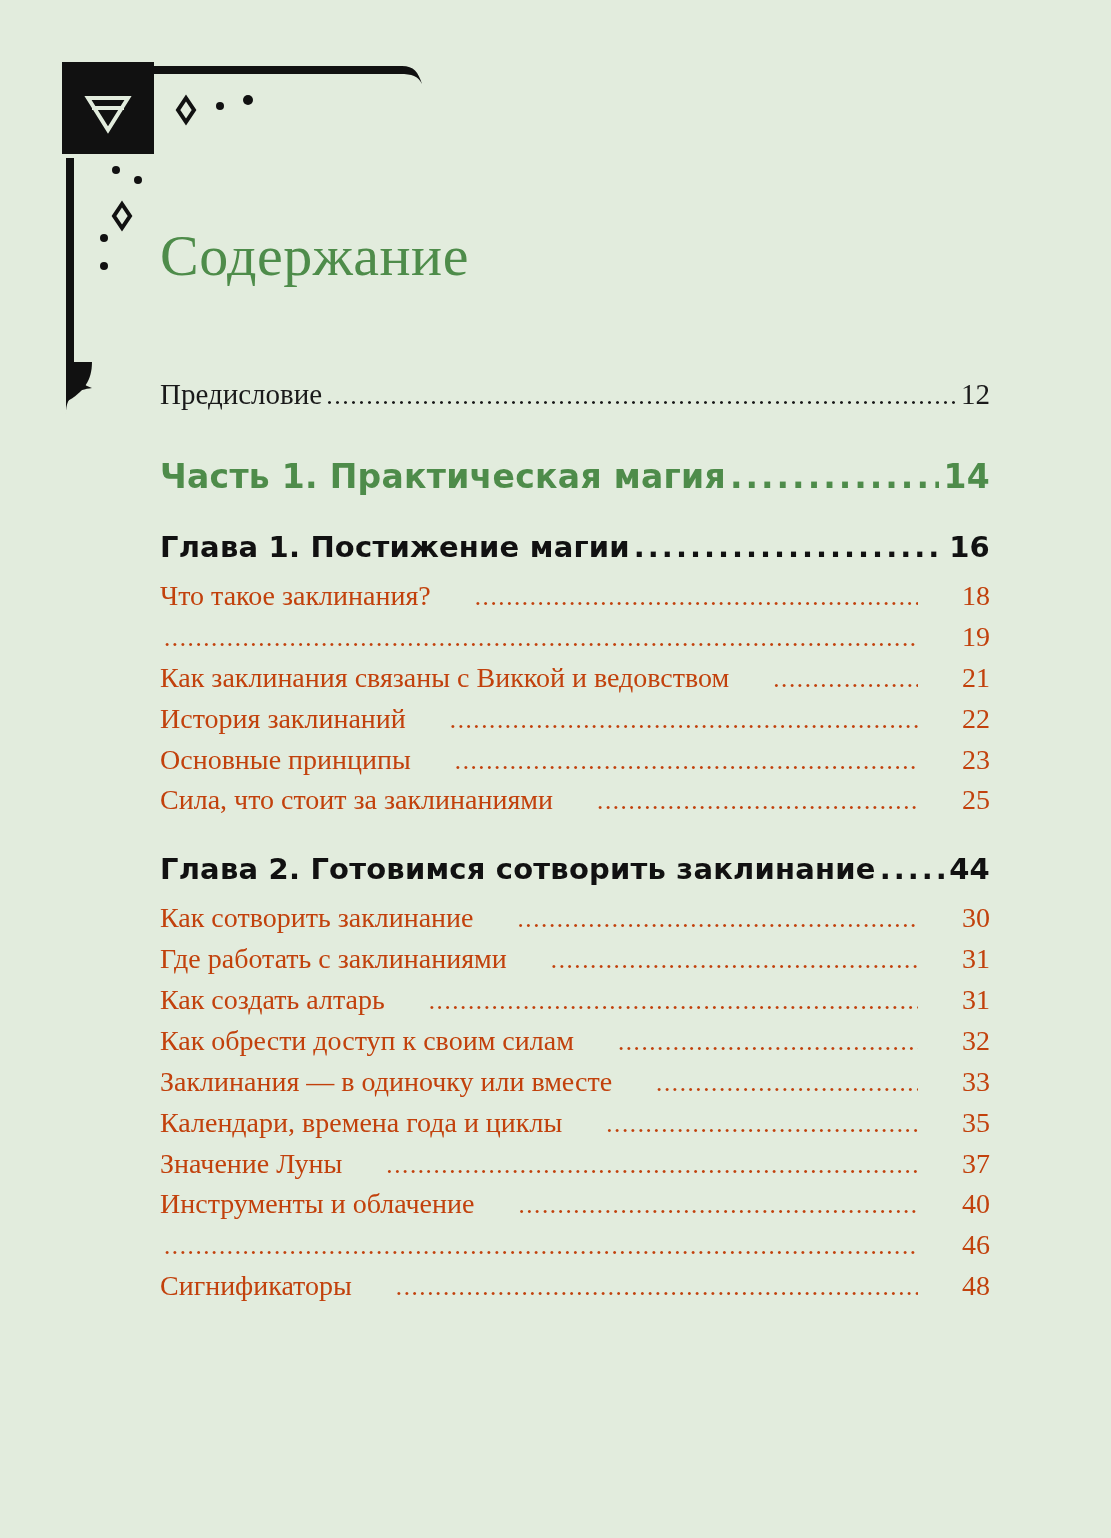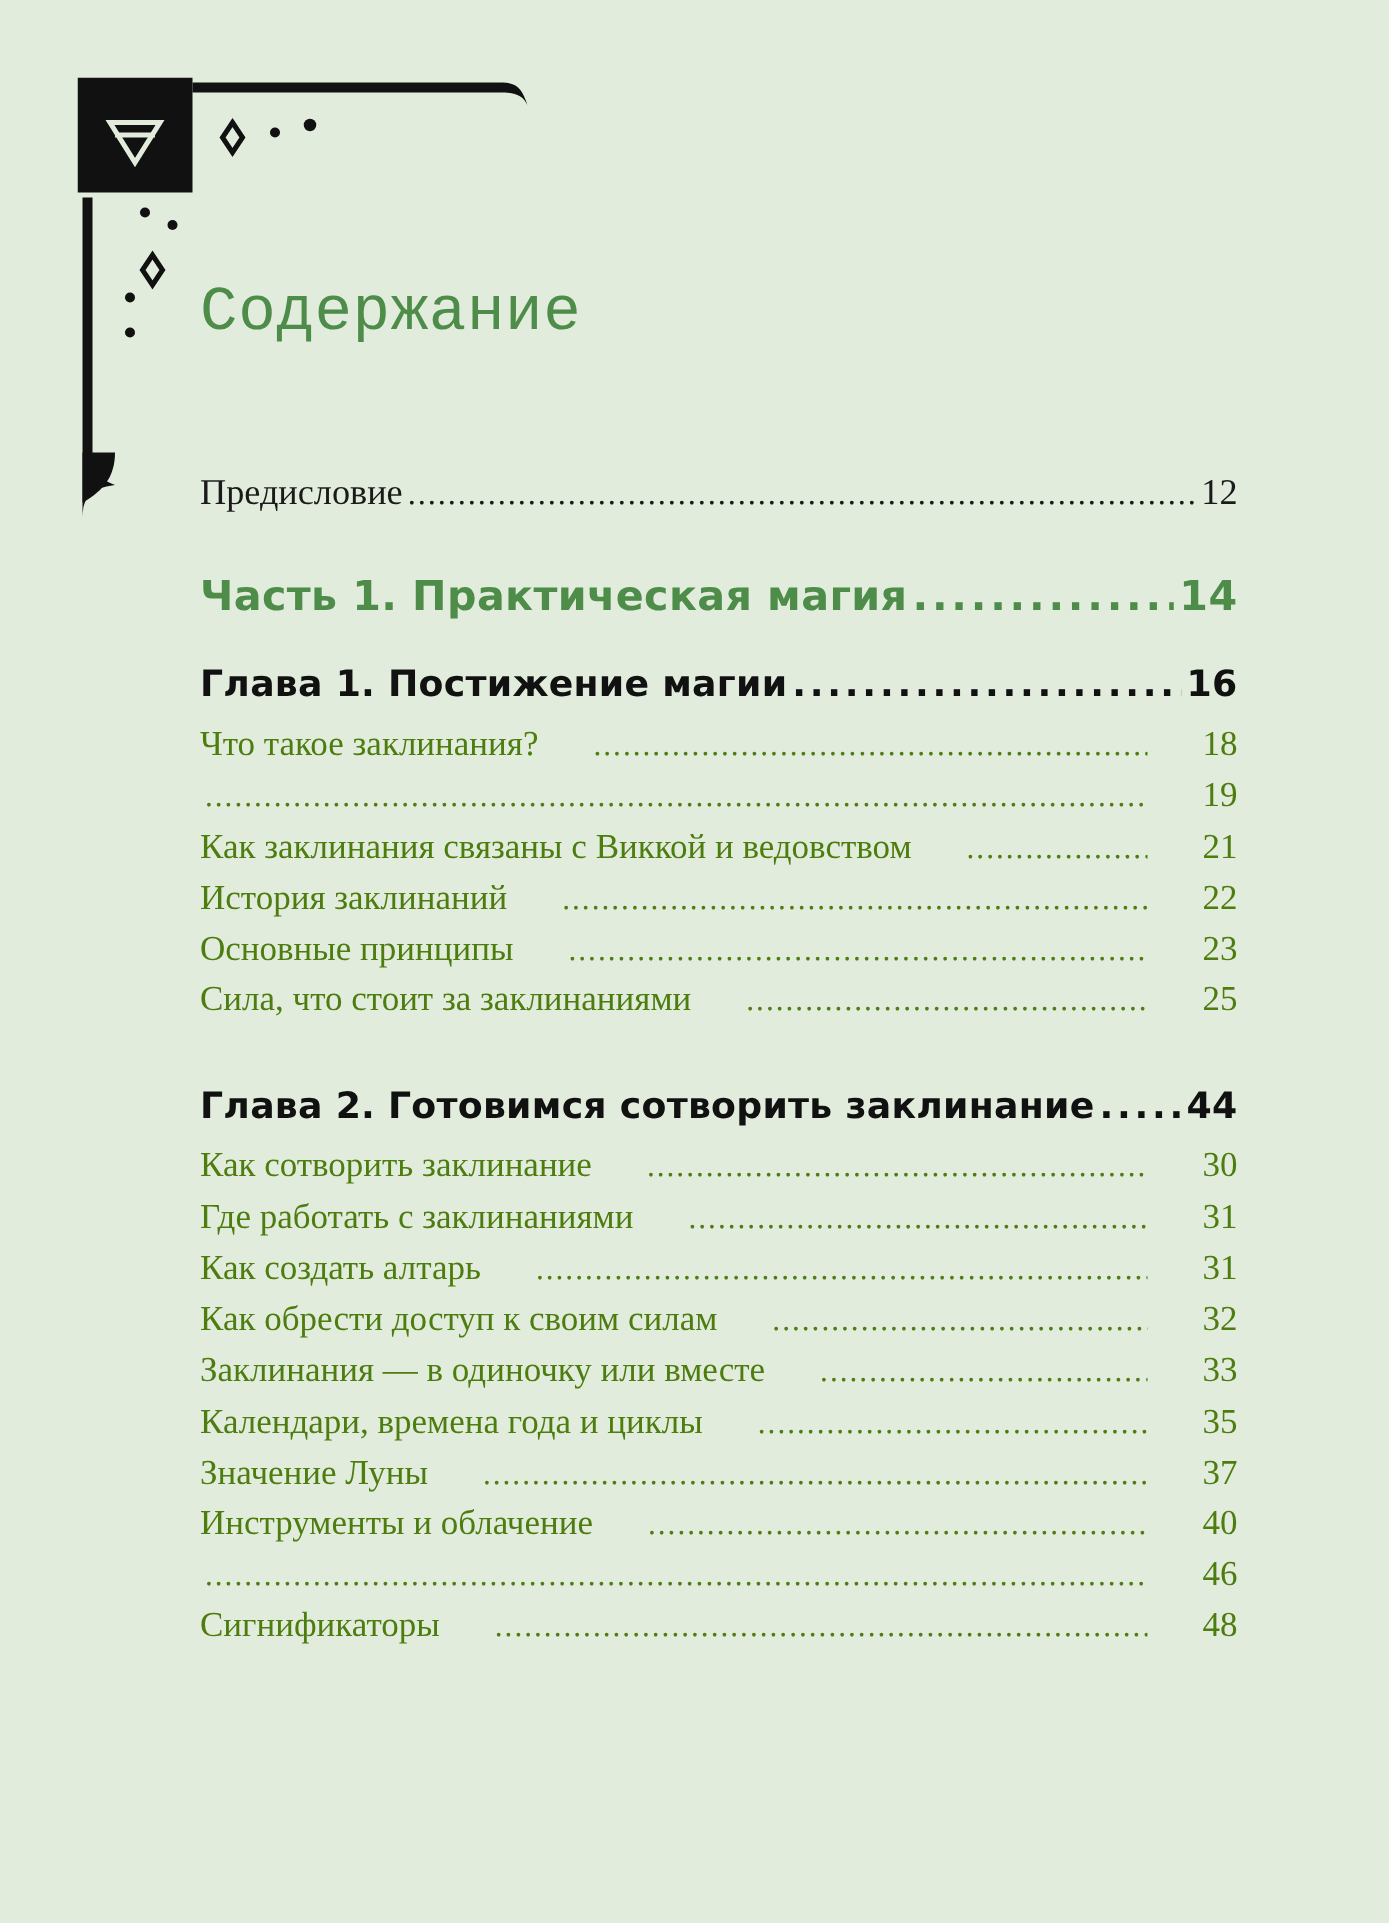--- a/index.html
+++ b/index.html
@@ -29,22 +29,22 @@
     width: 400px;
     height: 380px;
     pointer-events: none;
   }
 
   
   .toc-title {
     position: absolute;
     left: 160px;
     top: 222px;
-    font-family: Liberation Mono, monospace;
-    font-size: 50px;
+    font-family: Liberation Serif, serif;
+    font-size: 58px;
     color: #4e8c4a;
     letter-spacing: 0.5px;
     font-weight: 400;
   }
 
   
   .toc {
     position: absolute;
     left: 160px;
     top: 378px;
@@ -96,26 +96,26 @@
     font-weight: 700;
     margin-bottom: 12px;
     letter-spacing: 0.2px;
   }
   .row.chapter .leader { letter-spacing: 3px; font-weight: 700; }
 
   
   .row.entry {
     font-size: 28px;
     line-height: 1.46;
-    color: #4d7c0f;
+    color: #c2410c;
     gap: 40px;
   }
   .row.entry .leader { font-size: 25px; letter-spacing: 1.6px; }
 
-  .group { margin-bottom: 46px; }
+  .group { margin-bottom: 31px; }
   .group:last-child { margin-bottom: 0; }
 </style>
 </head>
 <body>
 
 <div class="page">
 
   <div class="ornament">
     <svg width="400" height="380" viewBox="0 0 400 380" xmlns="http://www.w3.org/2000/svg" aria-hidden="true">
 

